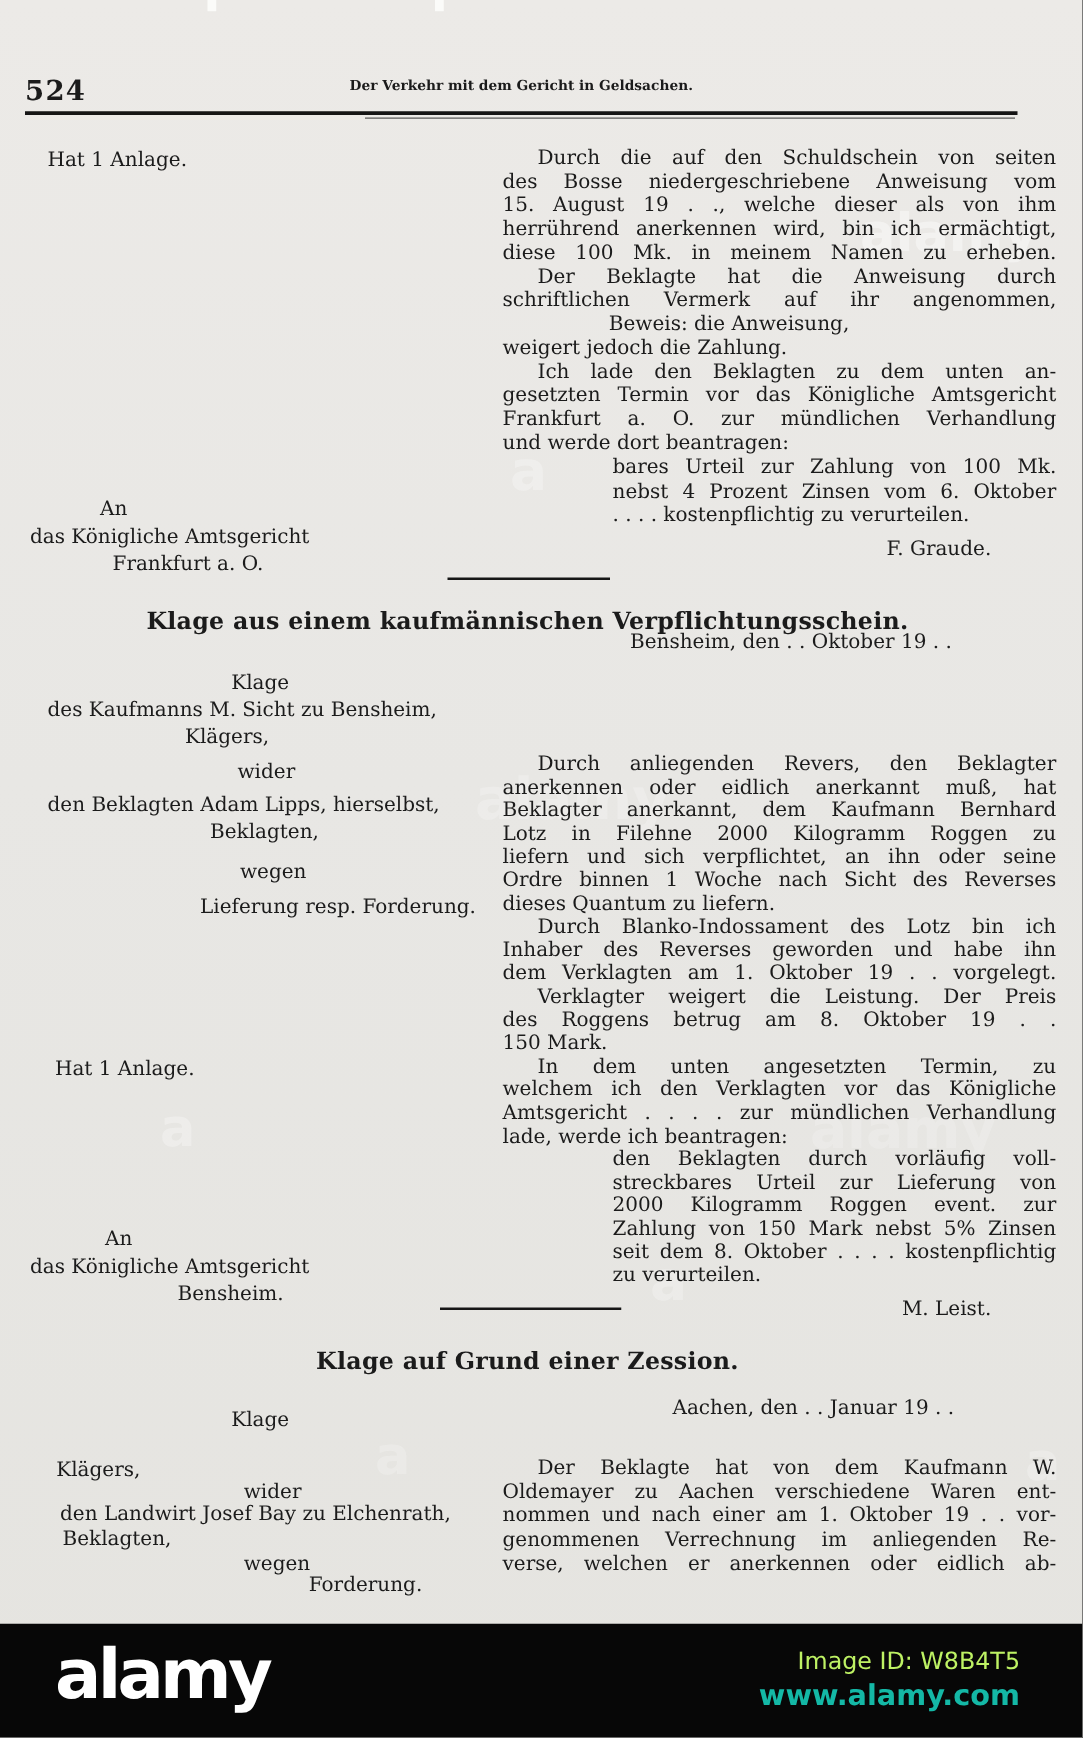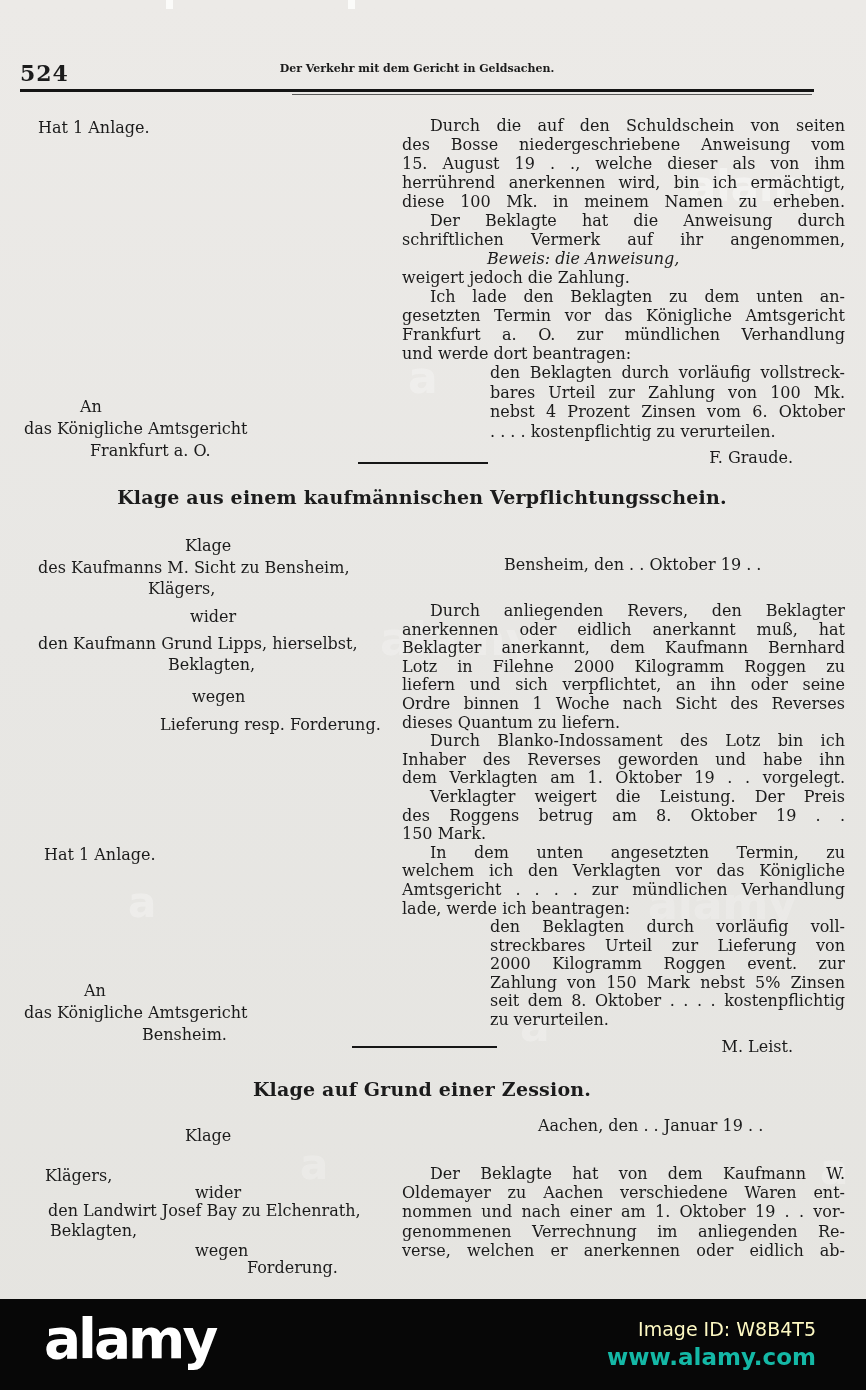--- a/index.html
+++ b/index.html
@@ -14,37 +14,37 @@
   .htitle{left:22px;top:62px;width:790px;text-align:center;font-size:11px;font-weight:bold;}
   .rule-a{left:20px;top:89px;width:794px;height:2.5px;background:#151515;}
   .rule-b{left:292px;top:94px;width:520px;height:1px;background:#2a2a2a;opacity:.75;}
   
   .col{width:443px;}
   .bl{font-size:16px;line-height:19px;text-align:justify;text-align-last:justify;}
   .lh2 .bl{line-height:18.6px;}
   .lh3 .bl{line-height:19.2px;}
   .fi{text-indent:28px;}
   .nj{text-align:left;text-align-last:left;}
-  .indb{margin-left:85px;font-style:italic;}
+  .indb{margin-left:85px;}
   .pet{margin-left:88px;}
   .sig{text-align:right;padding-right:52px;font-size:16px;margin-top:7px;}
   .note{font-size:16px;}
   .addr{font-size:16px;line-height:22px;width:245px;}
   .addr div{white-space:nowrap;}
   .dateline{font-size:16px;white-space:nowrap;}
   .heading{left:22px;width:800px;text-align:center;font-size:19px;font-weight:bold;letter-spacing:.2px;}
   .cap{font-size:16px;white-space:nowrap;}
   .shortrule{height:2px;background:#161616;}
   
   .ghost{color:#ffffff;font-family:"DejaVu Sans",sans-serif;font-weight:bold;pointer-events:none;}
   .tick{top:0;width:7px;height:9px;background:#fcfcfa;opacity:.95;}
   
   .bar{left:0;top:1299px;width:866px;height:91px;background:#070707;}
   .logo{left:44px;top:10px;color:#ffffff;font-family:"DejaVu Sans",sans-serif;font-weight:bold;font-size:55px;letter-spacing:-3px;line-height:60px;}
-  .imgid{right:50px;top:19px;color:#fef9c3;font-family:"DejaVu Sans",sans-serif;font-size:19px;}
+  .imgid{right:50px;top:19px;color:#bef264;font-family:"DejaVu Sans",sans-serif;font-size:19px;}
   .url{right:50px;top:45px;color:#14b8a6;font-family:"DejaVu Sans",sans-serif;font-size:23px;font-weight:bold;}
 </style>
 </head>
 <body>
 
 <div class="page">
 
   <div class="abs tick" style="left:166px;"></div>
   <div class="abs tick" style="left:348px;"></div>
   <div class="abs ghost" style="left:688px;top:162px;font-size:42px;opacity:.42;">alamy</div>
@@ -71,45 +71,44 @@
     <div class="bl">diese 100 Mk. in meinem Namen zu erheben.</div>
     <div class="bl fi">Der Beklagte hat die Anweisung durch</div>
     <div class="bl">schriftlichen Vermerk auf ihr angenommen,</div>
     <div class="bl nj indb">Beweis: die Anweisung,</div>
     <div class="bl nj">weigert jedoch die Zahlung.</div>
     <div class="bl fi">Ich lade den Beklagten zu dem unten an-</div>
     <div class="bl">gesetzten Termin vor das Königliche Amtsgericht</div>
     <div class="bl">Frankfurt a. O. zur mündlichen Verhandlung</div>
     <div class="bl nj">und werde dort beantragen:</div>
     <div class="pet">
-      <div class="bl" style="line-height:19.5px;">den Beklagten durch vorläufig vollstreck-</div>
       <div class="bl" style="line-height:19.5px;">bares Urteil zur Zahlung von 100 Mk.</div>
       <div class="bl" style="line-height:19.5px;">nebst 4 Prozent Zinsen vom 6. Oktober</div>
       <div class="bl nj" style="line-height:19.5px;">. . . . kostenpflichtig zu verurteilen.</div>
     </div>
     <div class="sig">F. Graude.</div>
   </div>
 
   <div class="abs addr" style="left:24px;top:396px;">
     <div style="margin-left:56px;">An</div>
     <div>das Königliche Amtsgericht</div>
     <div style="margin-left:66px;">Frankfurt a. O.</div>
   </div>
 
   <div class="abs shortrule" style="left:358px;top:462px;width:130px;"></div>
 
   <div class="abs heading" style="top:486px;">Klage aus einem kaufmännischen Verpflichtungsschein.</div>
 
-  <div class="abs dateline" style="left:504px;top:555px;">Bensheim, den . . Oktober 19 . .</div>
+  <div class="abs dateline" style="left:504px;top:503px;">Bensheim, den . . Oktober 19 . .</div>
 
   <div class="abs cap" style="left:185px;top:536px;">Klage</div>
   <div class="abs cap" style="left:38px;top:558px;">des Kaufmanns M. Sicht zu Bensheim,</div>
   <div class="abs cap" style="left:148px;top:579px;">Klägers,</div>
   <div class="abs cap" style="left:190px;top:607px;">wider</div>
-  <div class="abs cap" style="left:38px;top:634px;">den Kaufmann Grund Lipps, hierselbst,</div>
+  <div class="abs cap" style="left:38px;top:634px;">den Beklagten Adam Lipps, hierselbst,</div>
   <div class="abs cap" style="left:168px;top:655px;">Beklagten,</div>
   <div class="abs cap" style="left:192px;top:687px;">wegen</div>
   <div class="abs cap" style="left:160px;top:715px;">Lieferung resp. Forderung.</div>
 
   <div class="abs note" style="left:44px;top:845px;">Hat 1 Anlage.</div>
 
   <div class="abs col lh2" style="left:402px;top:602px;">
     <div class="bl fi">Durch anliegenden Revers, den Beklagter</div>
     <div class="bl">anerkennen oder eidlich anerkannt muß, hat</div>
     <div class="bl">Beklagter anerkannt, dem Kaufmann Bernhard</div>

